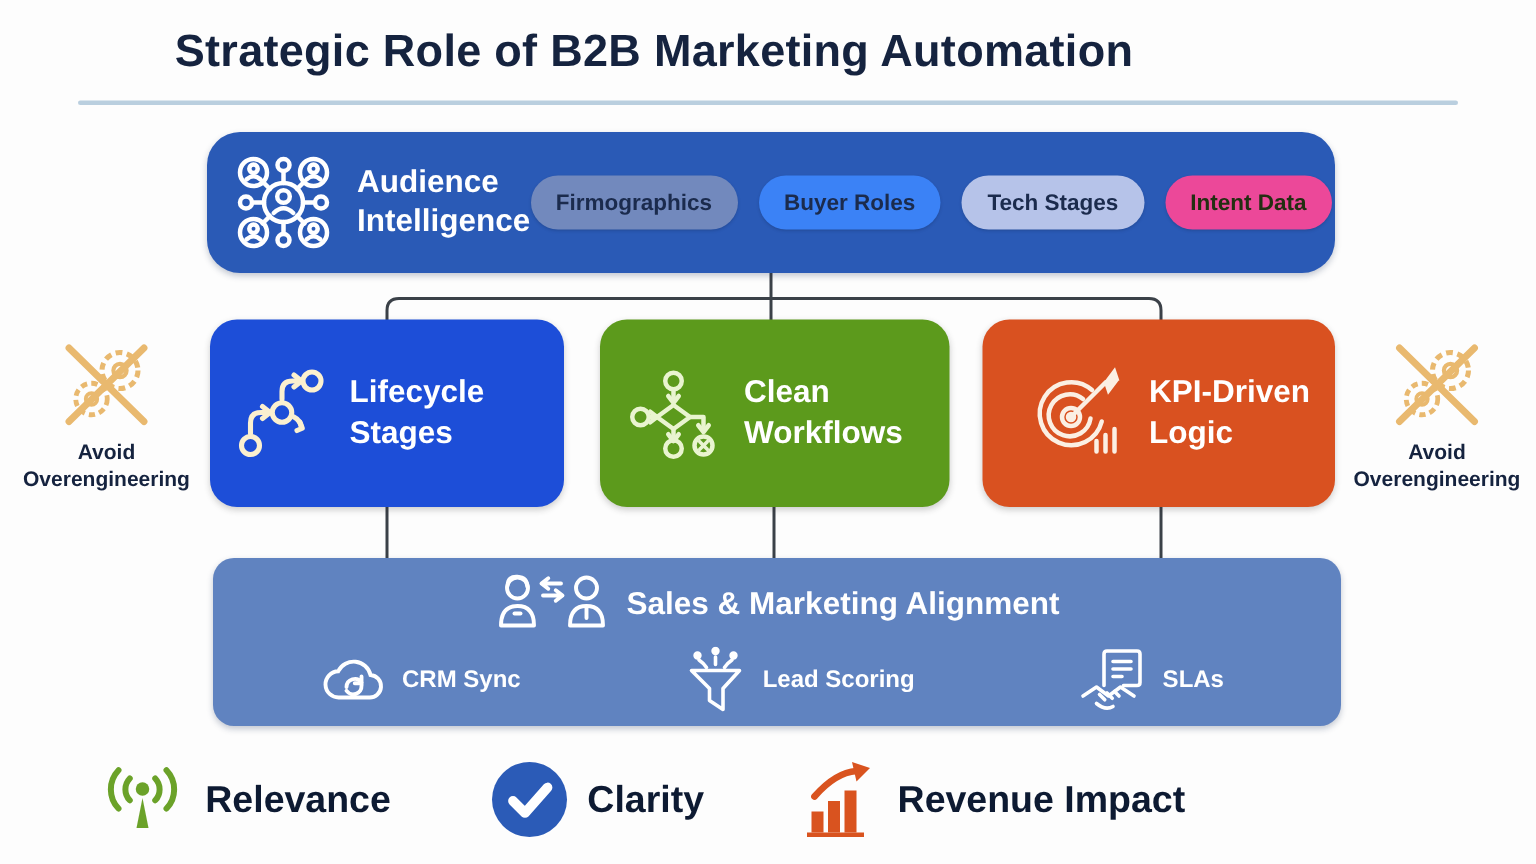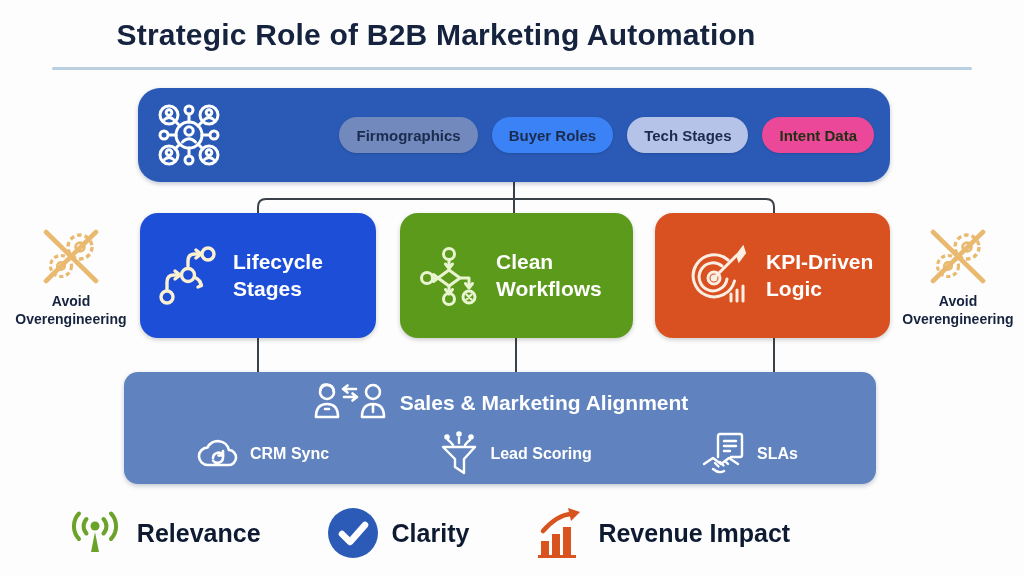--- a/index.html
+++ b/index.html
@@ -51,21 +51,21 @@
     display:flex; flex-direction:column; align-items:center; gap:4px;
   }
   .warning-left { left:7px; }
   .warning-right { left:894px; }
   .warning-label {
     font-size:14px; font-weight:700; color:#15233F; text-align:center; line-height:1.3; width:128px;
   }
 
   
   .alignment {
-    left:124px; top:372px; width:752px; height:112px; border-radius:14px;
+    left:142px; top:372px; width:752px; height:112px; border-radius:14px;
     background:#6083C0; flex-direction:column; justify-content:center; gap:4px;
     box-shadow:0 2px 4px rgba(20,40,80,.25);
   }
   .alignment-header { display:flex; align-items:center; gap:12px; margin-top:2px; }
   .alignment-title { color:#fff; font-size:21px; font-weight:700; }
   .alignment-items {
     width:100%; display:flex; justify-content:space-between;
     padding:2px 78px 0 72px; align-items:center;
   }
   .alignment-item { display:flex; align-items:center; gap:10px; }
@@ -115,20 +115,21 @@
         <circle cx="57" cy="14.5" r="2.8"></circle>
         <path d="M52.5 21.5 Q57 17.5 61.5 21.5"></path>
       <circle cx="17" cy="57" r="9"></circle>
         <circle cx="17" cy="54.5" r="2.8"></circle>
         <path d="M12.5 61.5 Q17 57.5 21.5 61.5"></path>
       <circle cx="57" cy="57" r="9"></circle>
         <circle cx="57" cy="54.5" r="2.8"></circle>
         <path d="M52.5 61.5 Q57 57.5 61.5 61.5"></path>
     </svg>
   </span>
+  <div class="audience-label">Audience Intelligence</div>
   <div class="pills">
     <div class="pill" style="background-color: rgb(114, 137, 189); color: rgb(27, 43, 77);">Firmographics</div>
     <div class="pill" style="background-color: #3b82f6; color: rgb(27, 43, 77);">Buyer Roles</div>
     <div class="pill" style="background-color: rgb(182, 195, 233); color: rgb(27, 43, 77);">Tech Stages</div>
     <div class="pill" style="background-color: #ec4899; color: rgb(35, 47, 18);">Intent Data</div>
   </div>
 </div>
 
 <div class="box pillar pillar-1" style="background-color: #1d4ed8;">
   <span>

